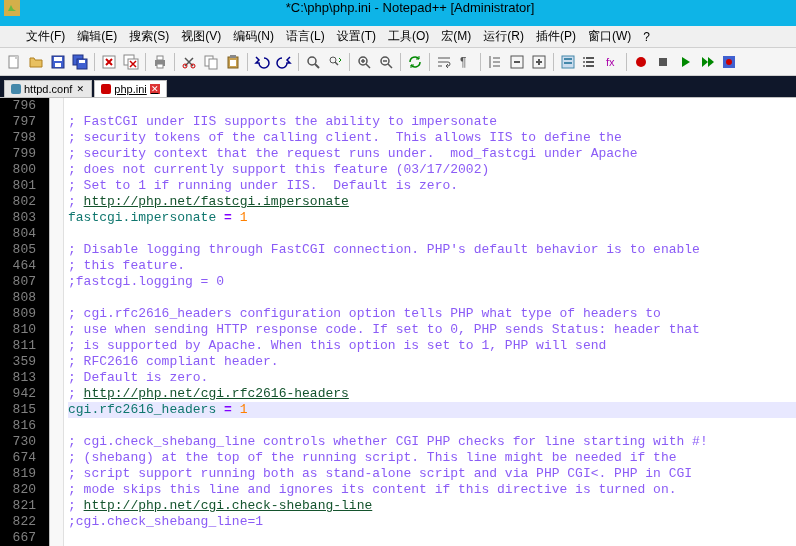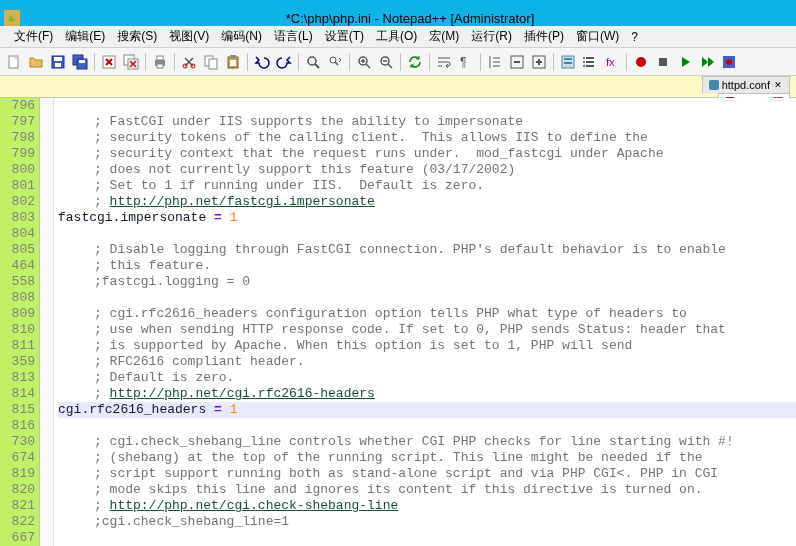--- a/index.html
+++ b/index.html
@@ -1,39 +1,39 @@
 <!DOCTYPE html>
 <html><head>
 <meta charset="utf-8">
 <style>
 * { margin: 0; padding: 0; box-sizing: border-box; }
 body { font-family: "Microsoft YaHei", Arial, sans-serif; font-size: 12px; background: #fff; width: 796px; height: 546px; overflow: hidden; display: flex; flex-direction: column; }
-.titlebar { background: #0eb4e7; height: 26px; display: flex; align-items: flex-end; padding-left: 4px; color: #000; }
+.titlebar { background: #0eb4e7; height: 26px; display: flex; align-items: flex-start; padding-left: 4px; color: #000; }
 .titlebar-icon { width: 16px; height: 16px; background: #d4af4a; margin-right: 4px; display: flex; align-items: center; justify-content: center; font-size: 9px; }
 .titlebar-title { flex: 1; text-align: center; font-size: 13px; }
-.menubar { background: #f0f0f0; height: 22px; display: flex; align-items: center; padding: 0 8px; border-bottom: 1px solid #d0d0d0; }
+.menubar { background: #f0f0f0; height: 22px; display: flex; align-items: center; padding: 0 20px; border-bottom: 1px solid #d0d0d0; }
 .menu-item { padding: 2px 6px; cursor: default; font-size: 12px; }
 .toolbar { background: #f5f5f5; height: 28px; display: flex; align-items: center; padding: 0 4px; gap: 2px; border-bottom: 1px solid #d0d0d0; }
 .tb-btn { width: 20px; height: 20px; display: flex; align-items: center; justify-content: center; cursor: pointer; border: 1px solid transparent; }
 .tb-sep { width: 1px; height: 18px; background: #c0c0c0; margin: 0 2px; }
-.tabbar { background: #fef9c3; height: 22px; display: flex; align-items: flex-end; padding: 0 4px; border-bottom: 1px solid #c0c0c0; flex-direction: column; }
+.tabbar { background: #0f172a; height: 22px; display: flex; align-items: flex-end; padding: 0 4px; border-bottom: 1px solid #c0c0c0; }
 .tab { background: #e8e8e8; border: 1px solid #c0c0c0; border-bottom: none; padding: 2px 6px; font-size: 11px; display: flex; align-items: center; gap: 3px; margin-right: 2px; cursor: pointer; }
 .tab.active { background: #fff; text-decoration: underline; }
 .tab-icon { width: 10px; height: 10px; display: inline-block; }
 .tab-close { width: 10px; height: 10px; display: flex; align-items: center; justify-content: center; cursor: pointer; font-size: 9px; }
 .tab-close.red { background: #d33; color: #fff; }
 .editor { flex: 1; display: flex; font-family: "Courier New", monospace; font-size: 13px; background: #fff; overflow: hidden; }
-.gutter { width: 40px; background: #bef264; color: #808080; text-align: right; padding-right: 4px; user-select: none; border-right: 1px solid #c0c0c0; }
+.gutter { width: 50px; background: #000000; color: #808080; text-align: right; padding-right: 13px; user-select: none; border-right: 1px solid #c0c0c0; }
 .fold-col { width: 14px; background: #f8f8f8; border-right: 1px solid #e0e0e0; }
 .code { flex: 1; white-space: pre; overflow: auto; padding-left: 4px; }
 .line { height: 16px; line-height: 16px; }
 .line.current { background: #e8e8ff; }
-.comment { color: #737373; margin-left: 36px; }
+.comment { color: #8b5cf6; }
 .link { color: #14532d; text-decoration: underline; }
-.key { color: #0f172a; margin-top: 22px; }
+.key { color: #0f766e; margin-top: 22px; }
 .op { color: #8000ff; font-weight: bold; }
 .num { color: #ff8000; }
 svg { display: block; }
 </style>
 </head>
 <body>
 
 <div class="titlebar">
   <span class="titlebar-icon">
     <svg width="12" height="12" viewBox="0 0 12 12">
@@ -281,28 +281,28 @@
       <div class="line">797</div>
       <div class="line">798</div>
       <div class="line">799</div>
       <div class="line">800</div>
       <div class="line">801</div>
       <div class="line">802</div>
       <div class="line">803</div>
       <div class="line">804</div>
       <div class="line">805</div>
       <div class="line">464</div>
-      <div class="line">558</div>
+      <div class="line">807</div>
       <div class="line">808</div>
       <div class="line">809</div>
       <div class="line">810</div>
       <div class="line">811</div>
       <div class="line">359</div>
       <div class="line">813</div>
-      <div class="line">814</div>
+      <div class="line">942</div>
       <div class="line">815</div>
       <div class="line">816</div>
       <div class="line">730</div>
       <div class="line">674</div>
       <div class="line">819</div>
       <div class="line">820</div>
       <div class="line">821</div>
       <div class="line">822</div>
       <div class="line">667</div>
     </div>

